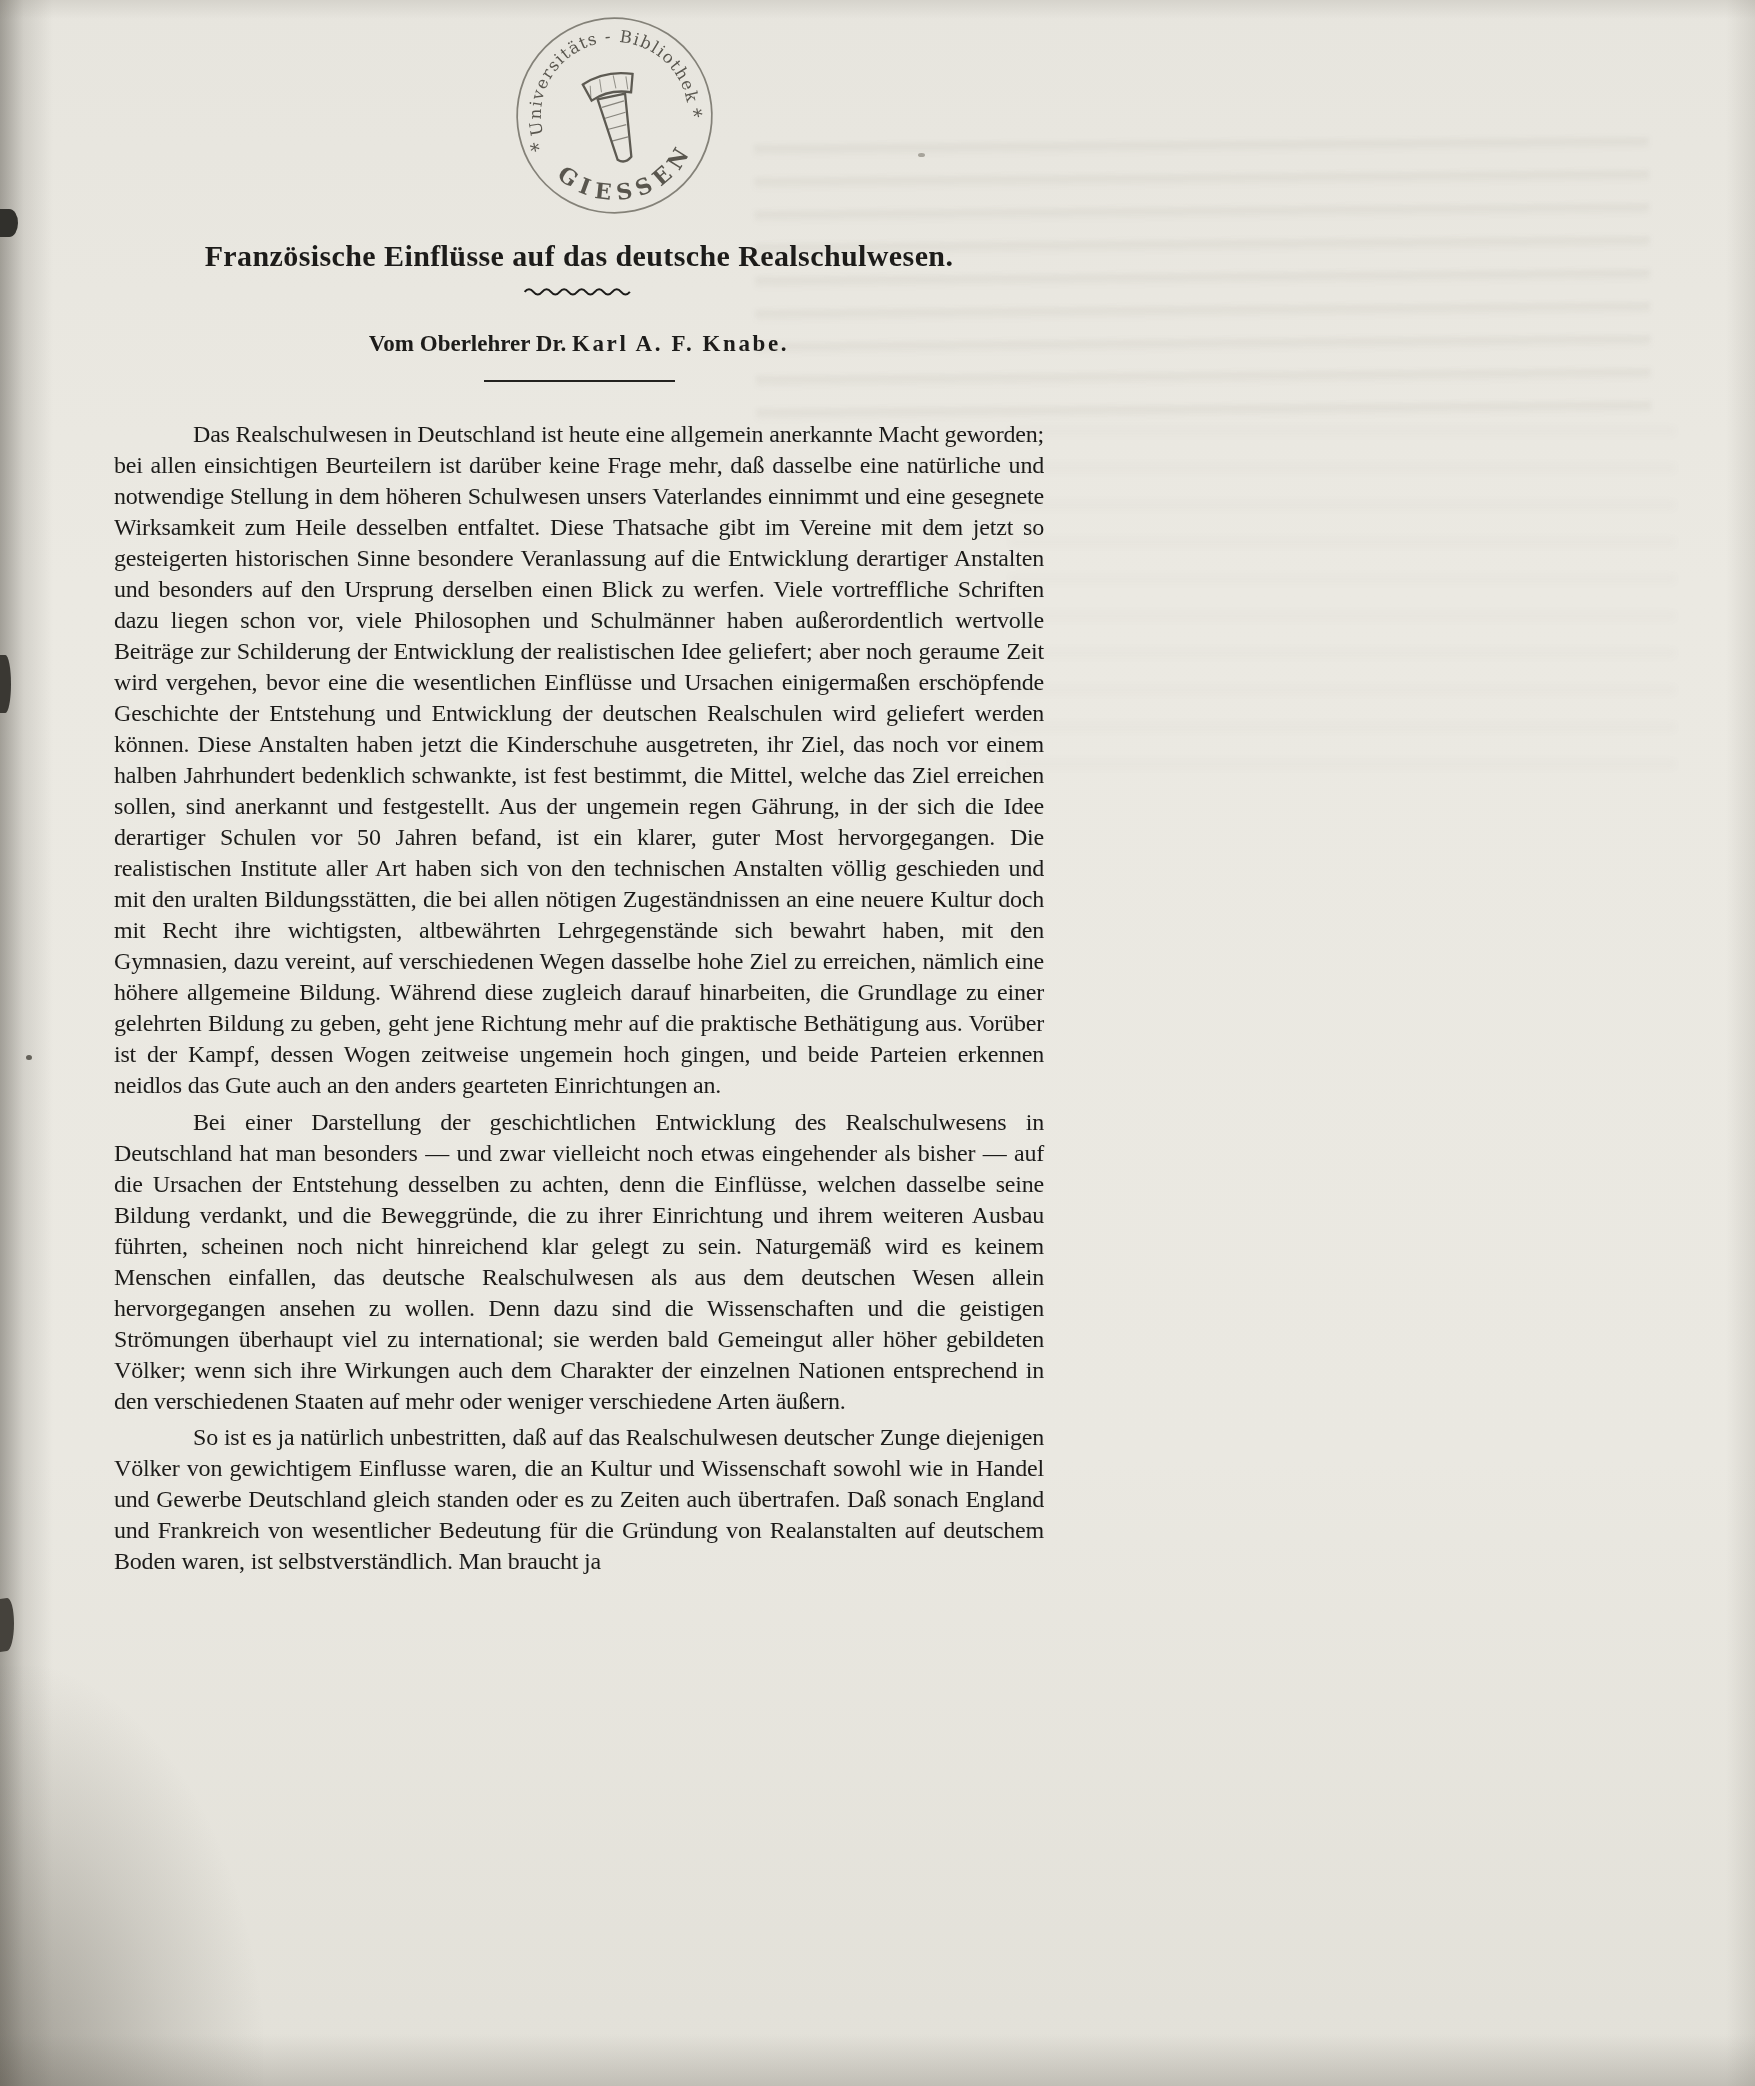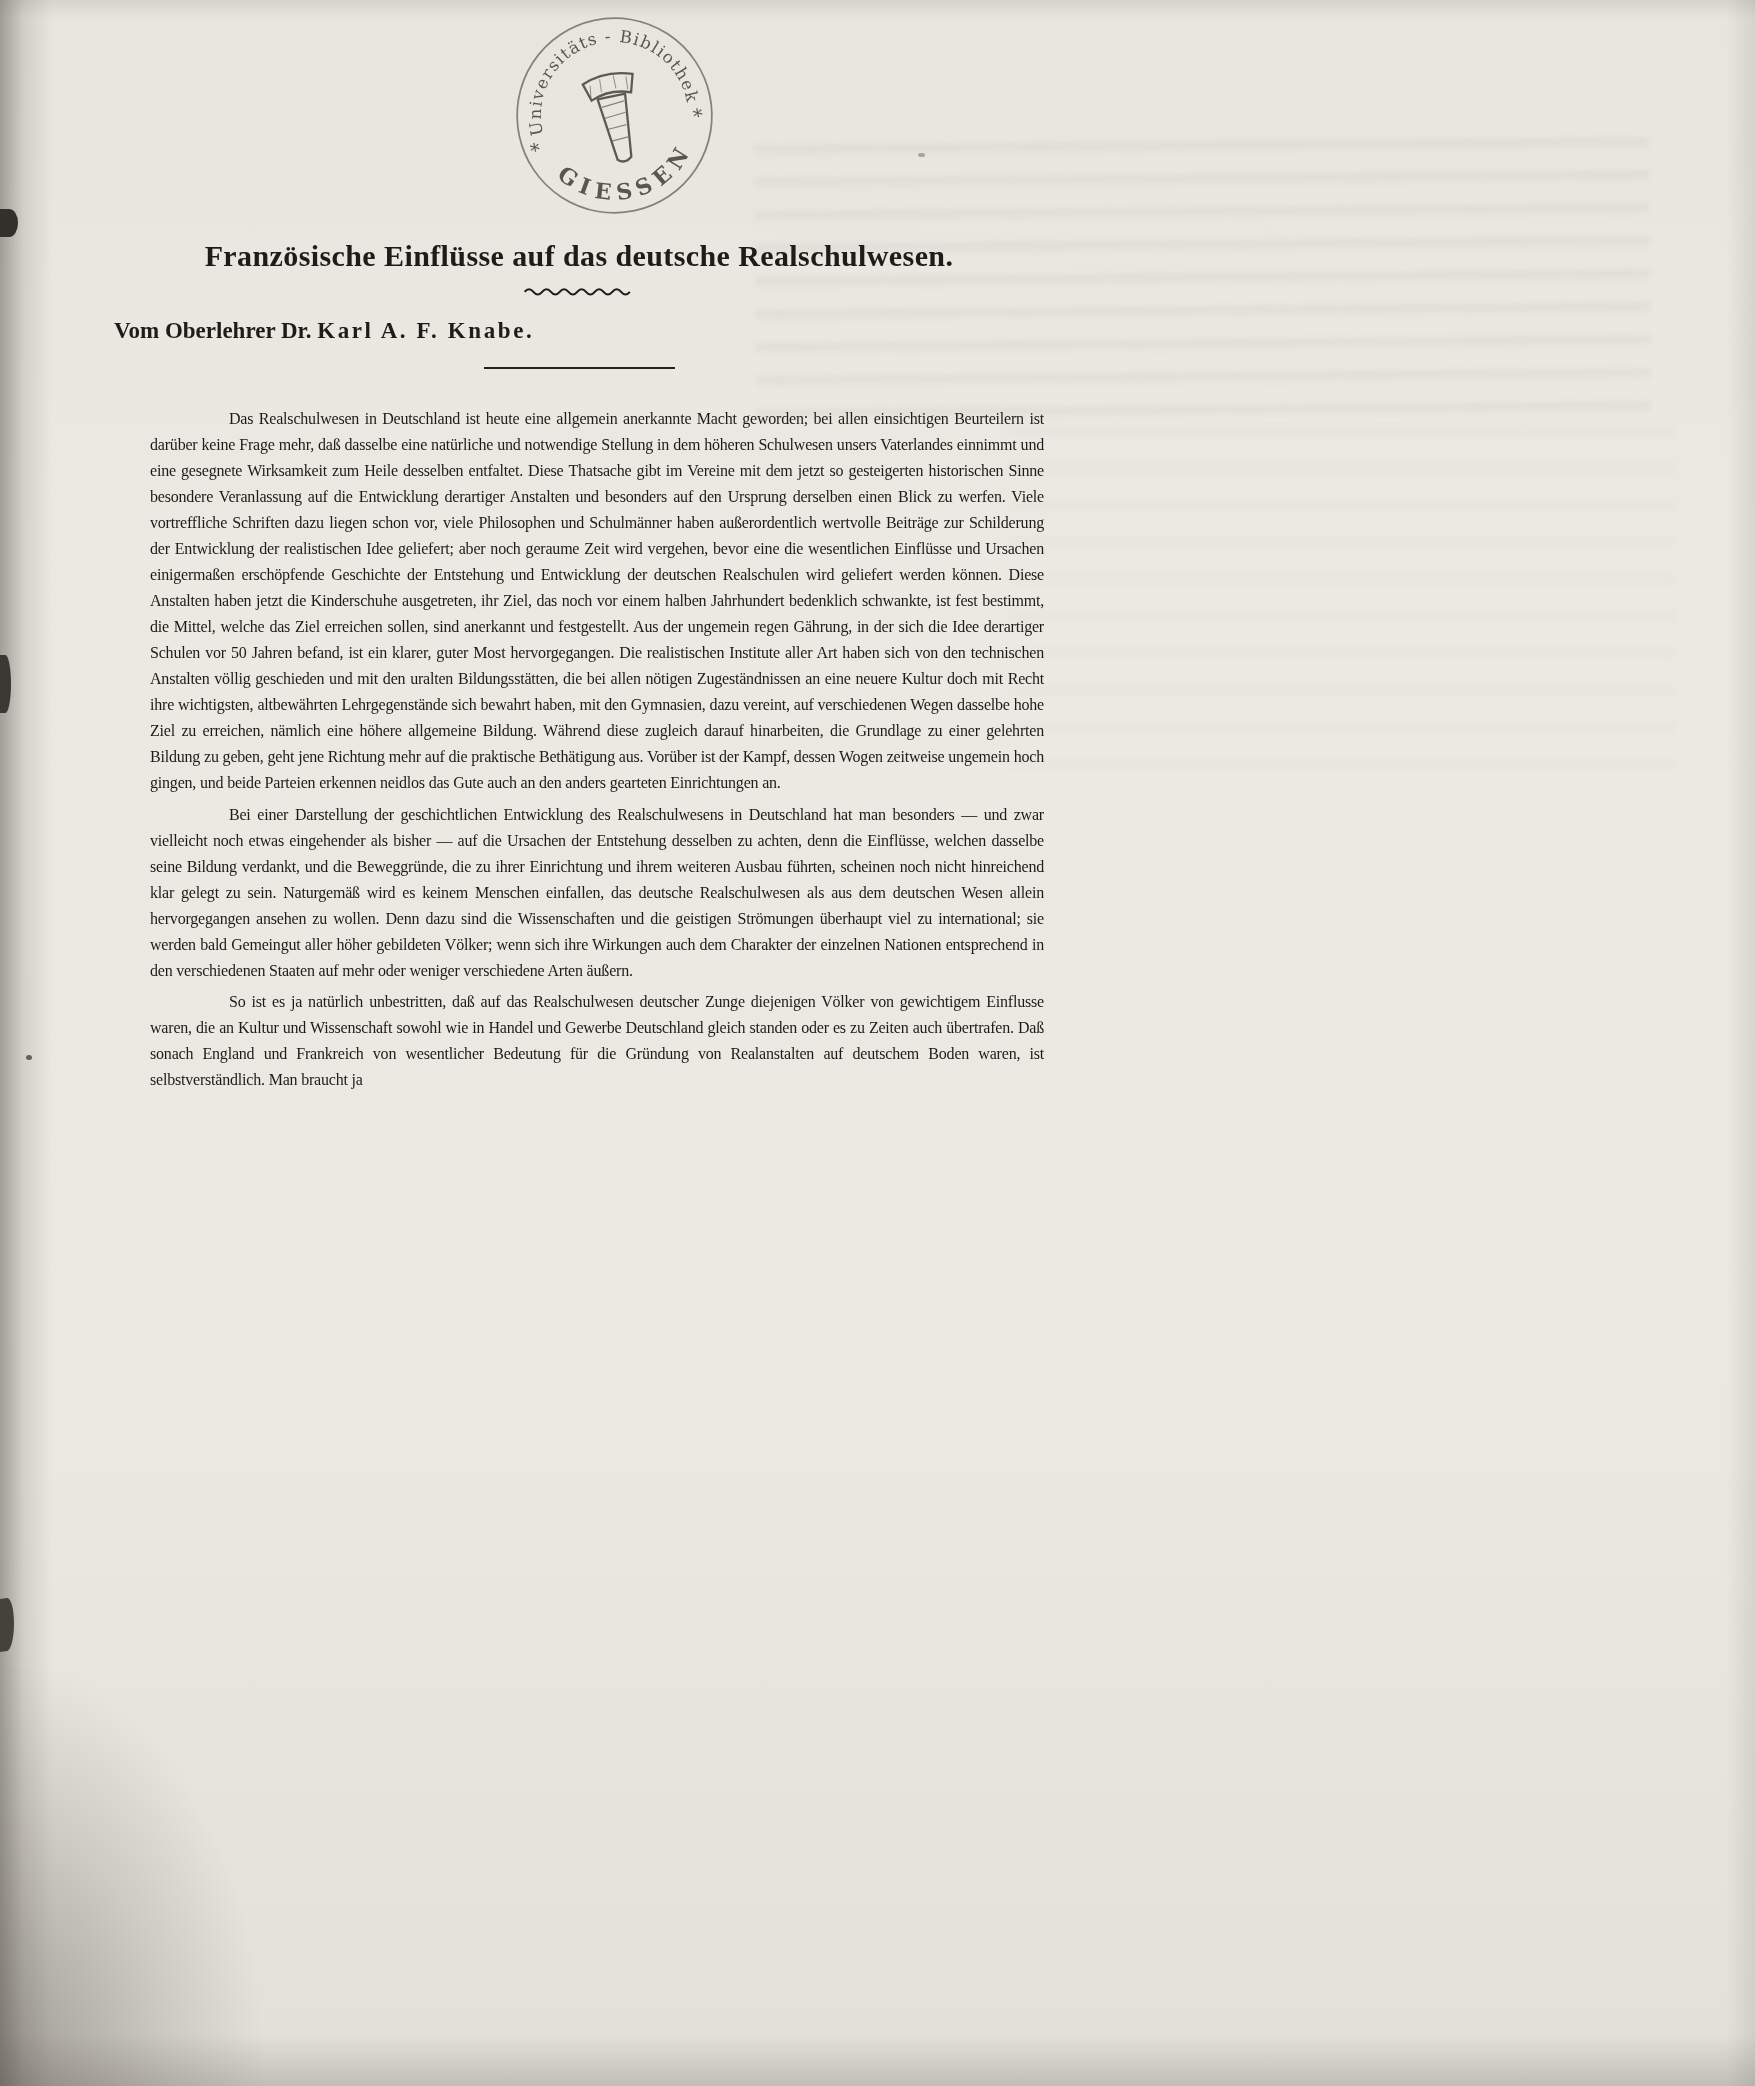--- a/index.html
+++ b/index.html
@@ -88,40 +88,39 @@
   .title {
     margin: 239px 0 0 0;
     text-align: center;
     font-size: 30px;
     font-weight: bold;
     letter-spacing: 0.4px;
     color: #1d1c1a;
   }
   .ornament { display: block; margin: 10.5px auto 0 auto; }
   .byline {
-    margin-top: 22px;
-    text-align: left;
+    margin-top: 35px;
+    text-align: center;
     font-size: 23px;
     font-weight: bold;
     color: #1d1c1a;
   }
   .byline .name { letter-spacing: 2.6px; }
   .rule {
     width: 191px; height: 2.6px;
     background: #23221f;
     margin: 23px auto 0 auto;
   }
   .body-text {
     margin-top: 37px;
-    font-size: 16px;
-    line-height: 26px;
+    font-size: 24px;
+    line-height: 31px;
     letter-spacing: -0.2px;
     text-align: justify;
     color: #1c1b19;
-    margin-left: 36px;
   }
   .body-text p { margin: 0 0 5.3px 0; text-indent: 79px; }
 </style>
 </head>
 <body>
 
 <div class="page">
 
   <div class="bleed-1"></div>
   <div class="bleed-2"></div>

